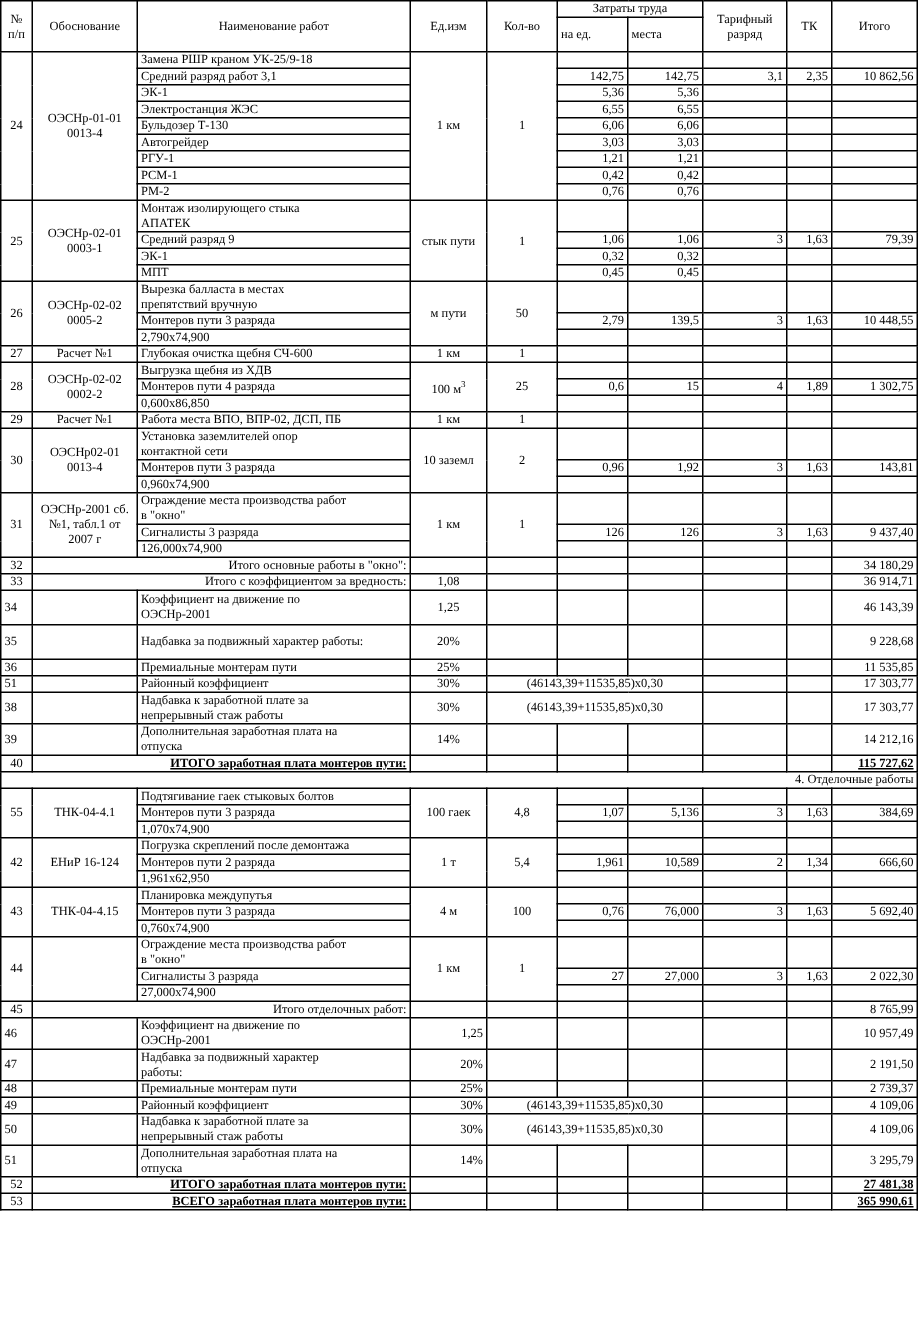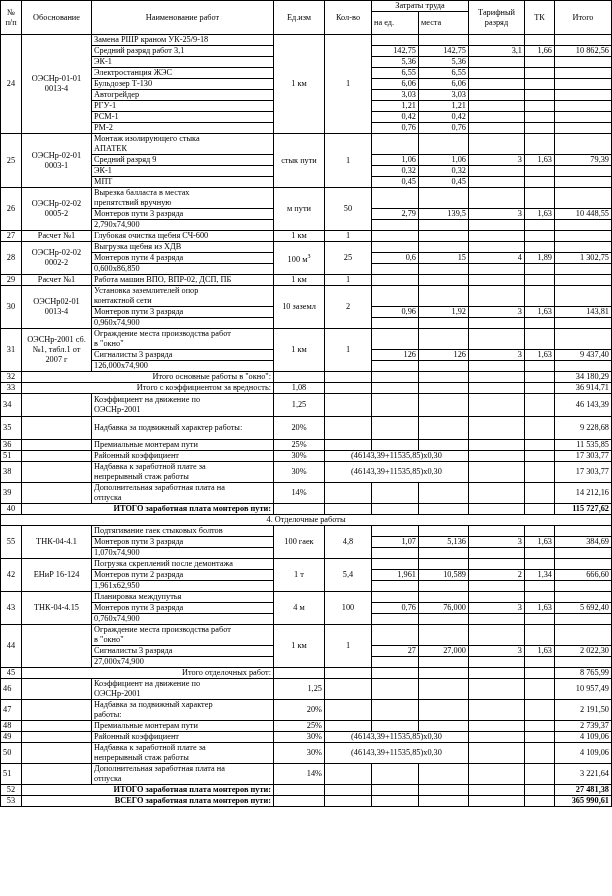--- a/index.html
+++ b/index.html
@@ -4,22 +4,22 @@
 <style>
   html, body { margin:0; padding:0; background:#fff; }
   body { width:612px; height:896px; overflow:hidden; font-family:"Liberation Serif", serif; font-size:8.3px; color:#000; }
   table { border-collapse:collapse; table-layout:fixed; width:611px; }
   td, th { border:1px solid #000; padding:0 2px; line-height:10px; height:10px; vertical-align:middle; font-weight:normal; overflow:hidden; white-space:nowrap; }
   th { text-align:center; }
   .c { text-align:center; }
   .r { text-align:right; }
   .l { text-align:left; }
   .wrap { white-space:normal; }
-  .b { font-weight:bold; }
-  .sec td { text-align:center; }
+  .b { font-weight:bold;text-decoration:underline; }
+  .sec td { text-align:right; }
 </style>
 </head>
 <body>
 
 <table id="tbl">
   <colgroup>
     <col style="width:21px">
       <col style="width:70px">
       <col style="width:182px">
       <col style="width:51px">
@@ -58,21 +58,21 @@
         <td class="r"></td>
         <td class="r"></td>
         <td class="r"></td>
         <td class="r"></td>
       </tr>
       <tr>
         <td class="l">Средний разряд работ 3,1</td>
         <td class="r">142,75</td>
         <td class="r">142,75</td>
         <td class="r">3,1</td>
-        <td class="r">1,66</td>
+        <td class="r">2,35</td>
         <td class="r">10 862,56</td>
       </tr>
       <tr>
         <td class="l">ЭК-1</td>
         <td class="r">5,36</td>
         <td class="r">5,36</td>
         <td class="r"></td>
         <td class="r"></td>
         <td class="r"></td>
       </tr>
@@ -224,21 +224,21 @@
         <td class="l">0,600х86,850</td>
         <td class="r"></td>
         <td class="r"></td>
         <td class="r"></td>
         <td class="r"></td>
         <td class="r"></td>
       </tr>
       <tr>
         <td class="c">29</td>
         <td class="c">Расчет №1</td>
-        <td class="l">Работа машин ВПО, ВПР-02, ДСП, ПБ</td>
+        <td class="l">Работа места ВПО, ВПР-02, ДСП, ПБ</td>
         <td class="c">1 км</td>
         <td class="c">1</td>
         <td></td>
         <td></td>
         <td></td>
         <td></td>
         <td></td>
       </tr>
       <tr>
         <td class="c" rowspan="3">30</td>
@@ -582,21 +582,21 @@
       <tr>
         <td class="l" style="height:20px">51</td>
         <td></td>
         <td class="l wrap" style="padding-right:40px">Дополнительная заработная плата на отпуска</td>
         <td class="r">14%</td>
         <td></td>
         <td></td>
         <td></td>
         <td></td>
         <td></td>
-        <td class="r">3 221,64</td>
+        <td class="r">3 295,79</td>
       </tr>
       <tr>
         <td class="c">52</td>
         <td class="r b" colspan="2">ИТОГО заработная плата монтеров пути:</td>
         <td class="c"></td>
         <td></td>
         <td></td>
         <td></td>
         <td></td>
         <td></td>

